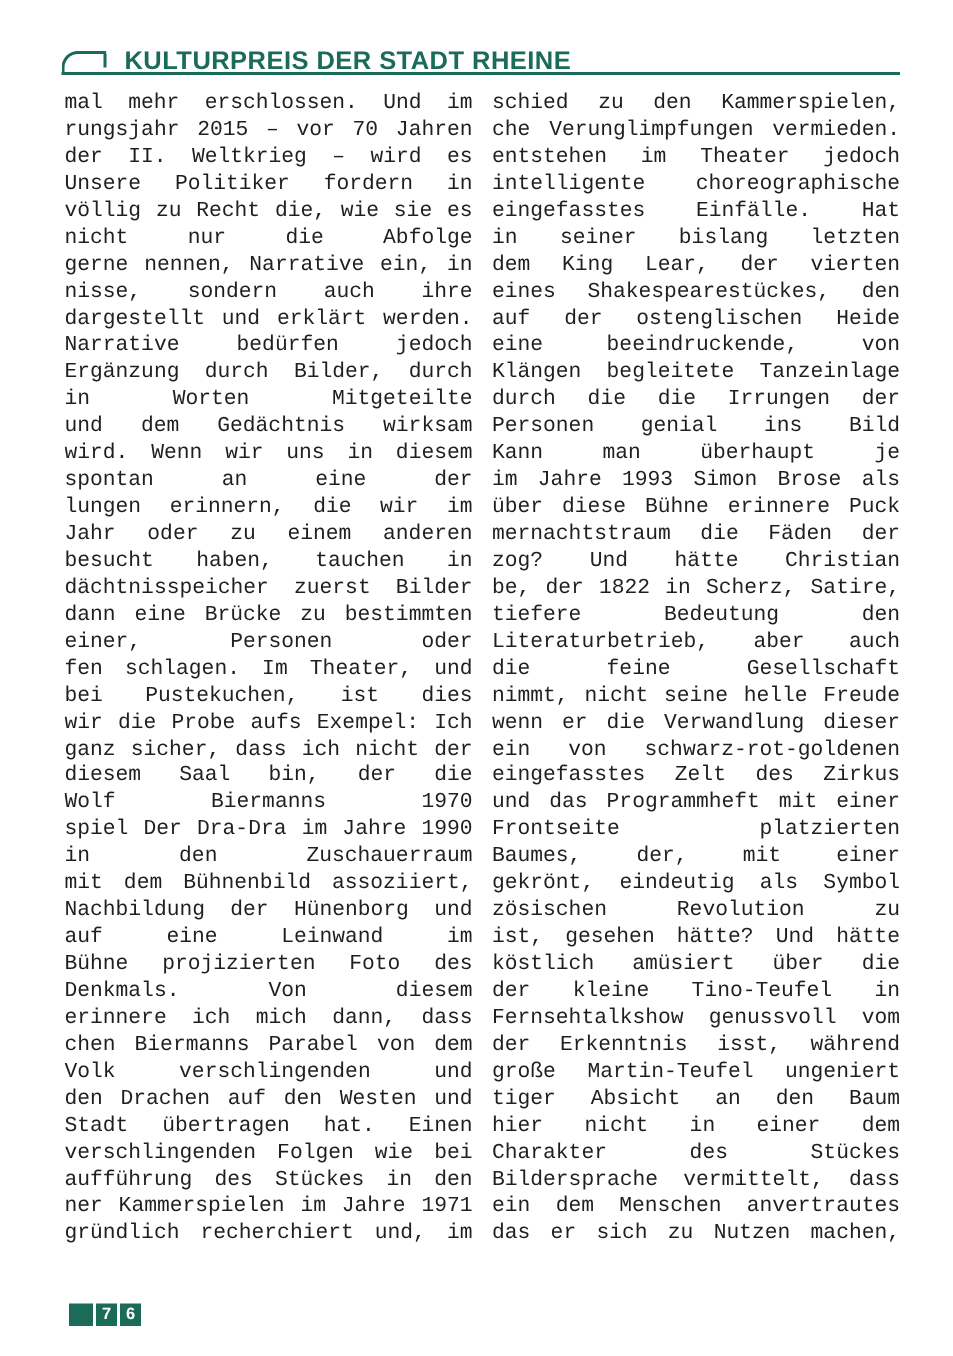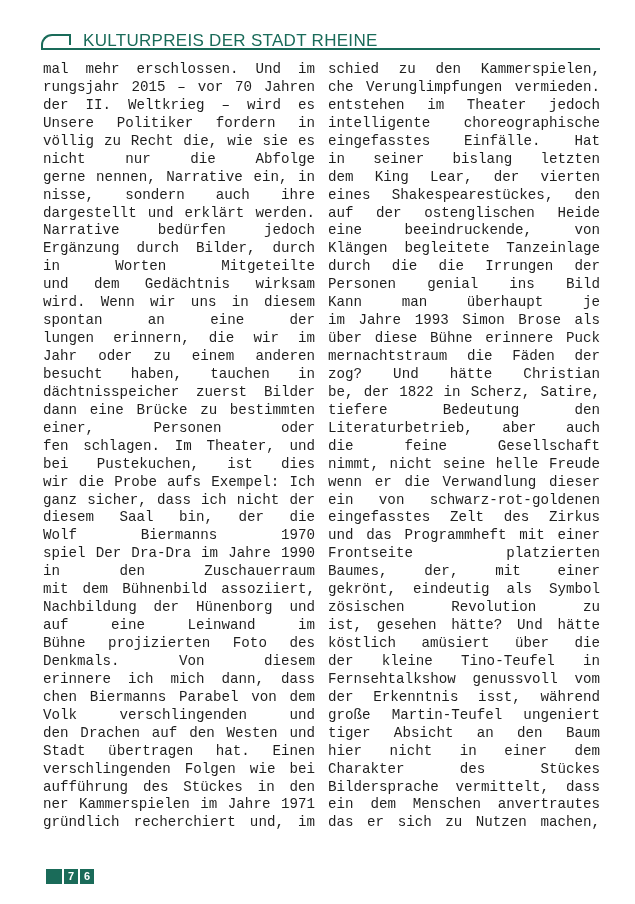--- a/index.html
+++ b/index.html
@@ -32,21 +32,21 @@
   .header-rule {
     position: absolute;
     left: 41px; top: 48px;
     width: 559px; height: 2px;
     background: var(--accent);
   }
   .page-title {
     position: absolute;
     left: 83px; top: 31px;
     font-family: "Liberation Sans", sans-serif;
-    font-weight: normal;
+    font-weight: bold;
     font-size: 17px;
     letter-spacing: 0.3px;
     color: var(--accent);
     white-space: nowrap;
   }
 
   
   .columns {
     position: absolute;
     left: 43px; top: 61px;

